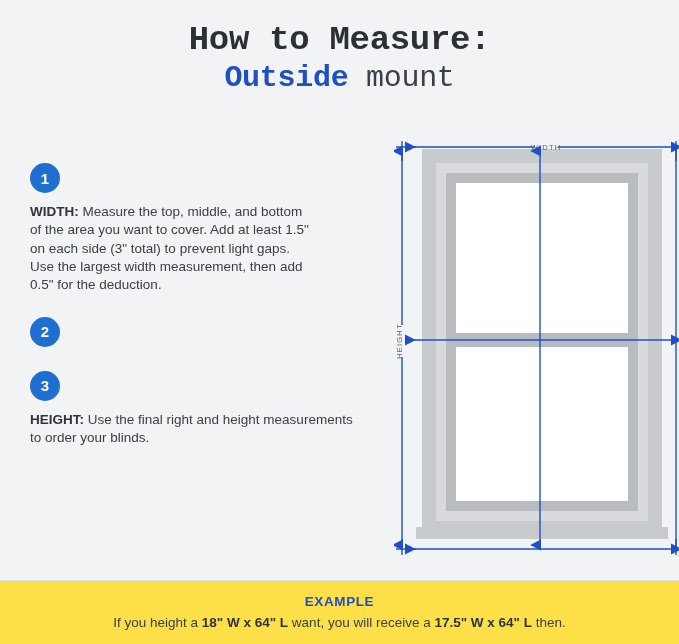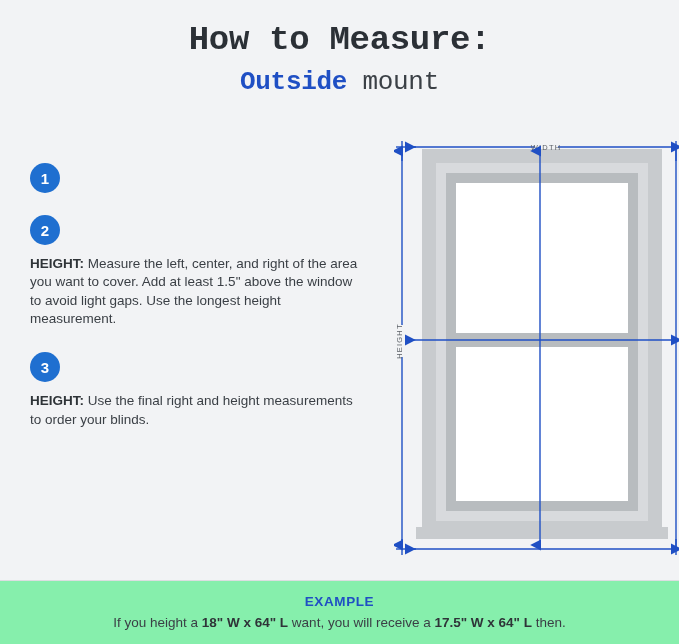--- a/index.html
+++ b/index.html
@@ -32,26 +32,26 @@
     font-family: Liberation Mono, monospace;
   }
   .title-line1 {
     font-size: 34px;
     font-weight: bold;
     color: #2b3036;
     letter-spacing: -0.3px;
     line-height: 1.1;
   }
   .title-line2 {
-    font-size: 26px;
+    font-size: 30px;
     font-weight: bold;
     color: #2b3036;
     letter-spacing: -0.3px;
     line-height: 1.15;
-    margin-top: 9px;
+    margin-top: 2px;
   }
   .title-accent {
     color: #1f4fc4;
   }
   .title-light {
     font-weight: normal;
     color: #3b4046;
   }
 
   
@@ -104,21 +104,21 @@
     display: block;
   }
 
   
   .footer {
     position: absolute;
     left: 0;
     bottom: 0;
     width: 679px;
     border-top: 1px solid #dcdee1;
-    background: #86efac;
+    background: #fde047;
     padding-top: 13px;
     padding-bottom: 14px;
     text-align: center;
   }
   .footer-title {
     font-size: 13.5px;
     font-weight: bold;
     color: #1f4fc4;
     letter-spacing: 0.6px;
     margin-bottom: 6px;
@@ -139,25 +139,25 @@
 
   <div class="title-block">
     <div class="title-line1">How to Measure:</div>
     <div class="title-line2"><span class="title-accent">Outside</span> <span class="title-light">mount</span></div>
   </div>
 
   <div class="steps">
 
     <div class="step">
       <div class="step-badge">1</div>
+      <div class="step-text"><b>WIDTH:</b><span> Measure the top, middle, and bottom of the area you want to cover. Add at least 1.5" on each side (3" total) to prevent light gaps. Use the largest width measurement, then add 0.5" for the deduction.</span></div>
     </div>
 
     <div class="step">
       <div class="step-badge">2</div>
-      <div class="step-text"><b>HEIGHT:</b><span> Measure the left, center, and right of the area you want to cover. Add at least 1.5" above the window to avoid light gaps. Use the longest height measurement.</span></div>
     </div>
 
     <div class="step">
       <div class="step-badge">3</div>
       <div class="step-text"><b>HEIGHT:</b><span> Use the final right and height measurements to order your blinds.</span></div>
     </div>
 
   </div>
 
   <div class="diagram">

